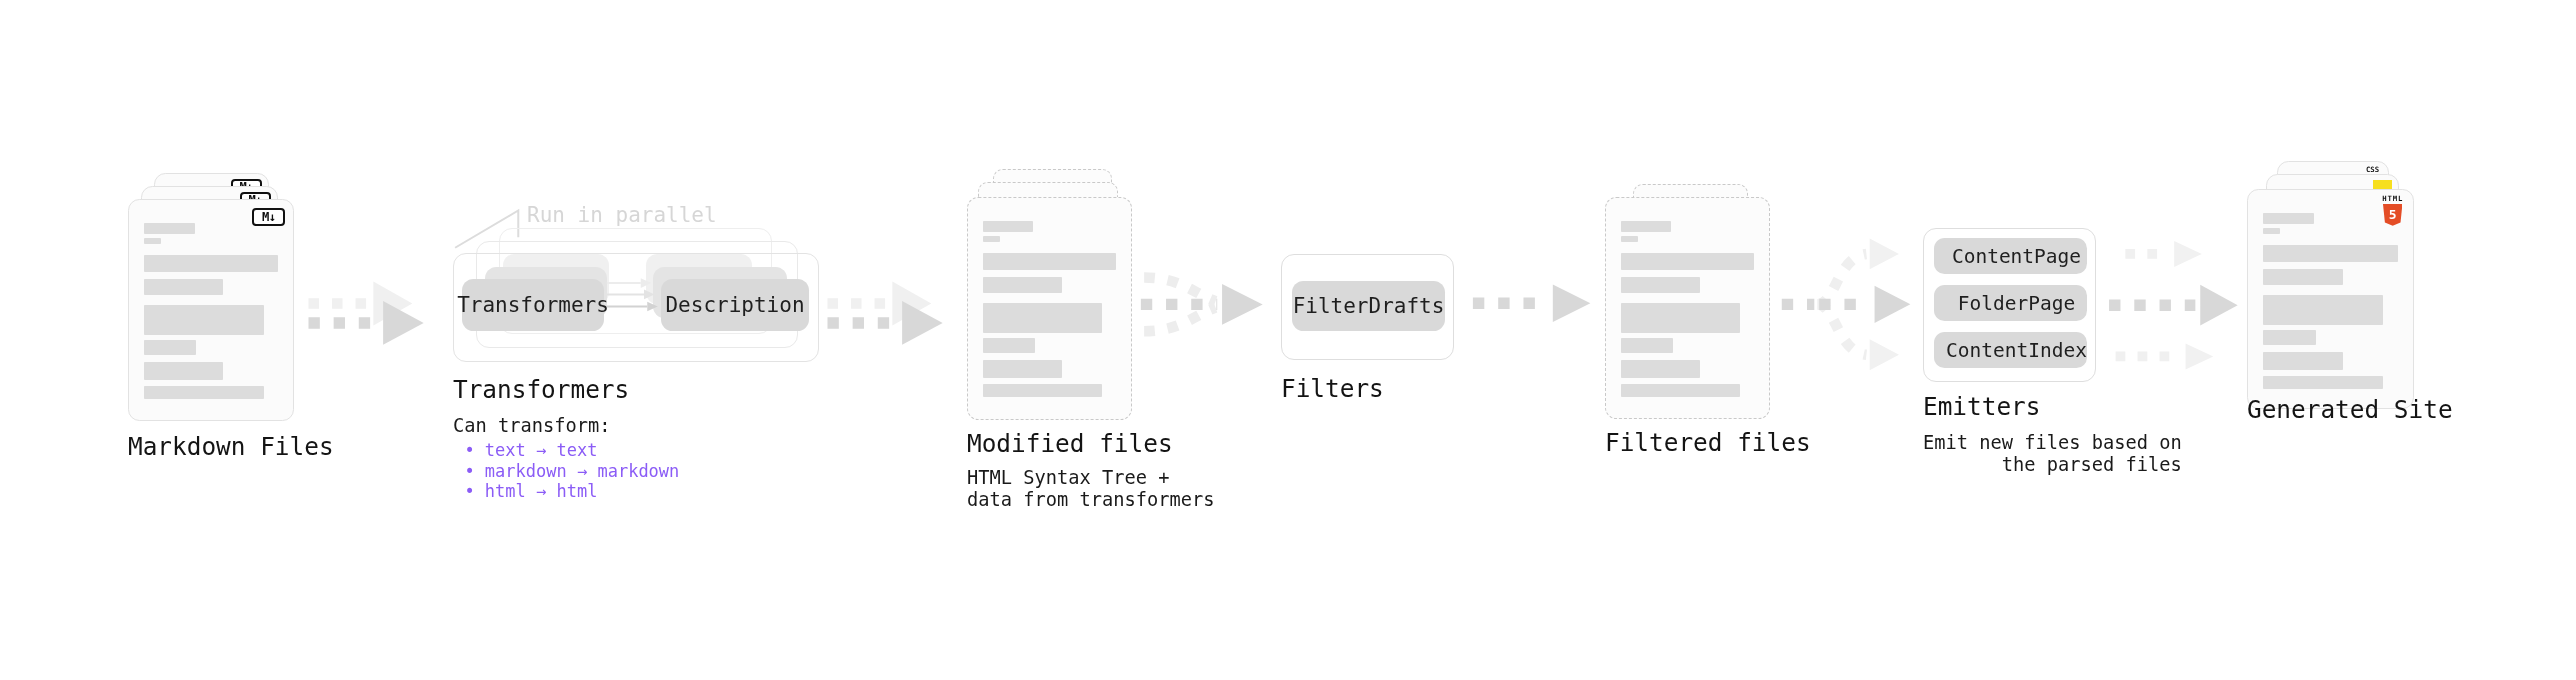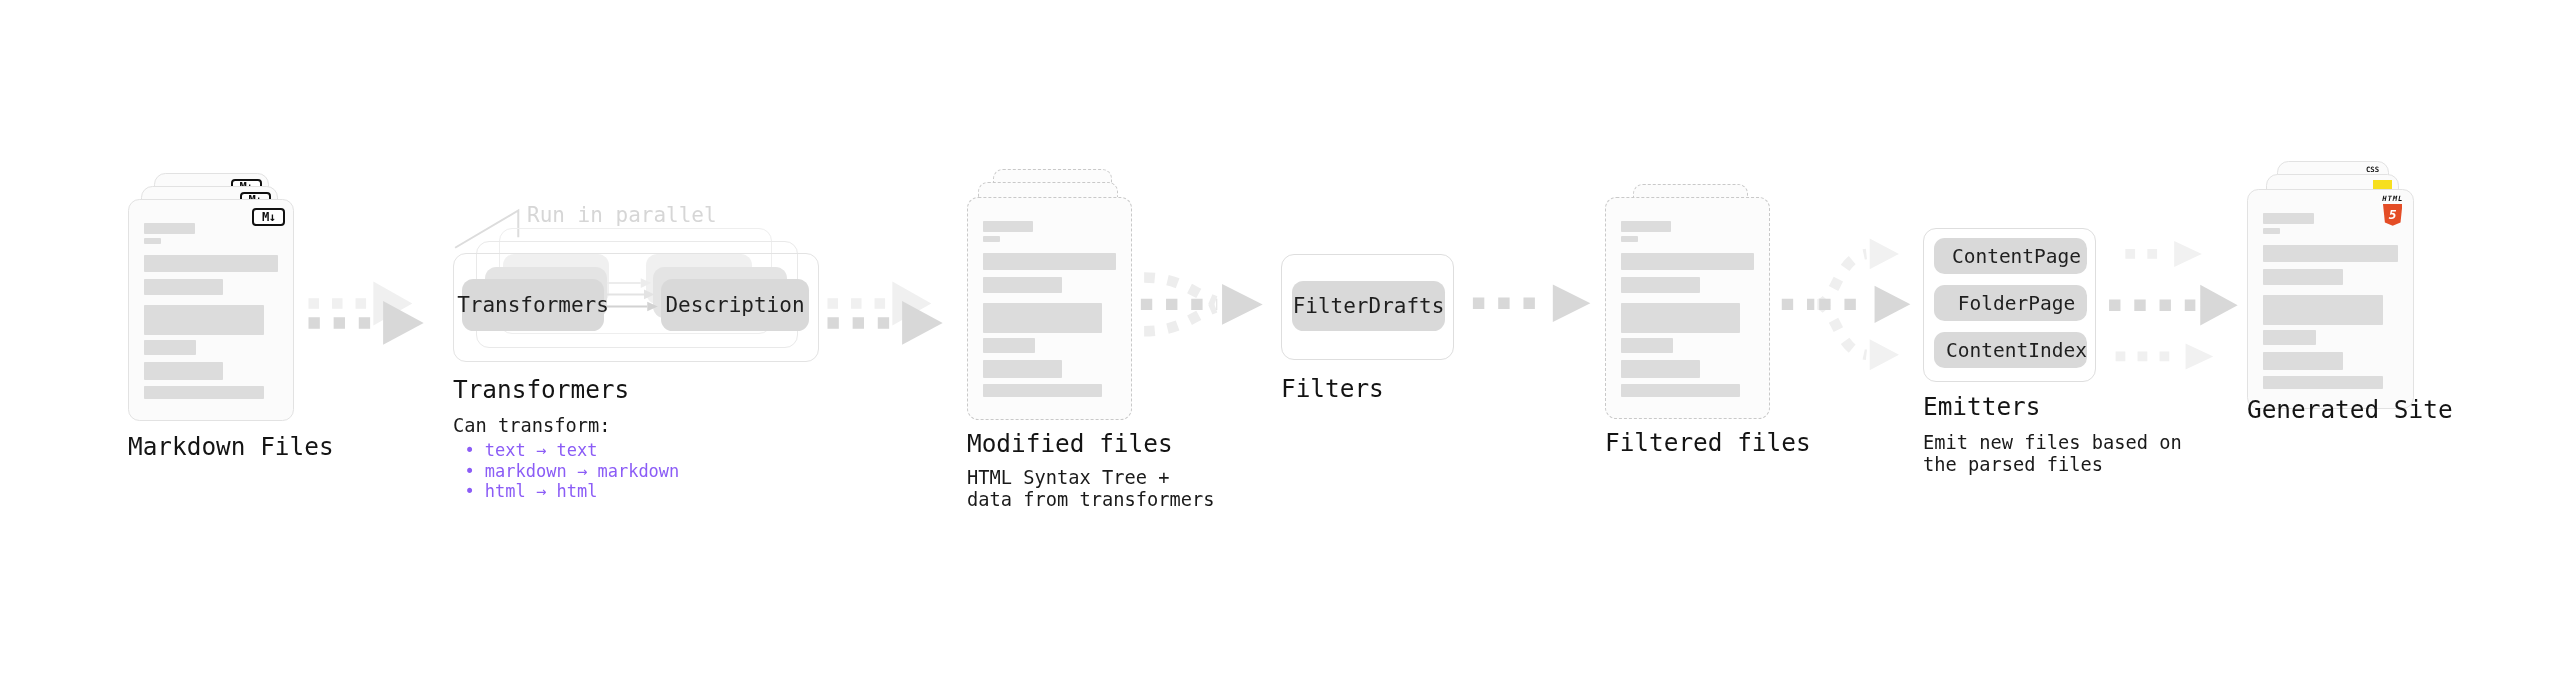--- a/index.html
+++ b/index.html
@@ -51,21 +51,21 @@
   .md-badge{
     position:absolute;box-sizing:border-box;background:#ffffff;border:2.4px solid #111111;
     border-radius:4.1px;display:flex;align-items:center;justify-content:center;
     font-weight:700;font-size:12.2px;letter-spacing:-0.8px;color:#111111;
   }
   .annotation{position:absolute;font-size:21px;color:#d6d6d6;white-space:nowrap;}
   .css-badge{position:absolute;top:4.1px;right:6.5px;width:18px;text-align:center;}
   .css-badge .css-word{font-size:7.3px;font-weight:700;color:#111;line-height:7.3px;letter-spacing:0;}
   .css-badge .css-underline{height:3.3px;background:#2e5fe8;margin-top:0.8px;border-radius:0.8px;}
   .js-badge{position:absolute;top:4.9px;right:6.5px;width:18.7px;height:10.6px;background:#f7df1e;}
-  .html5-logo{position:absolute;top:4.9px;right:9.8px;width:21px;text-align:center;font-style:italic;}
+  .html5-logo{position:absolute;top:4.9px;right:9.8px;width:21px;text-align:center;}
   .html5-caption{font-size:7.3px;font-weight:700;color:#111;line-height:8.1px;letter-spacing:0.8px;}
   .html5-shield{
     width:19.5px;height:22px;margin:0.8px auto 0;background:#e44d26;
     clip-path:polygon(0% 0%,100% 0%,90% 85%,50% 100%,10% 85%);
     display:flex;align-items:center;justify-content:center;
     color:#ffffff;font-weight:700;font-size:13px;
   }
   svg{position:absolute;overflow:visible;}
 </style>
 </head>
@@ -208,21 +208,21 @@
     <line x1="2" y1="84" x2="42" y2="84" stroke="#d8d8d8" stroke-width="14" stroke-dasharray="14 17"></line>
     <line x1="48" y1="84" x2="110" y2="84" stroke="#d8d8d8" stroke-width="14" stroke-dasharray="14 17"></line>
     <polygon points="116,61 116,107 160,84" fill="#d8d8d8"></polygon>
   </svg>
 
   <div class="solid-box" style="left:1923px;top:228px;width:173px;height:154px;"></div>
   <div class="pill small" style="left:1934px;top:238px;width:153px;height:36px;">ContentPage</div>
   <div class="pill small" style="left:1934px;top:285px;width:153px;height:36px;">FolderPage</div>
   <div class="pill small" style="left:1934px;top:332px;width:153px;height:36px;">ContentIndex</div>
   <div class="stage-label" style="left:1923px;top:394px;">Emitters</div>
-  <div class="stage-sub" style="left:1923px;top:432px;">Emit new files based on
+  <div class="stage-sub" style="left:1923px;top:432px;text-align:right;">Emit new files based on
 the parsed files</div>
 
   <svg style="left:2109px;top:236px;" width="132" height="140" viewBox="0 0 162 172">
     <line x1="20" y1="22" x2="74" y2="22" stroke="#f0f0f0" stroke-width="12" stroke-dasharray="12 15"></line>
     <polygon points="80,6 80,38 114,22" fill="#f1f1f1"></polygon>
     <line x1="0" y1="85" x2="106" y2="85" stroke="#d8d8d8" stroke-width="14" stroke-dasharray="14 17"></line>
     <polygon points="112,60 112,110 158,85" fill="#d8d8d8"></polygon>
     <line x1="8" y1="148" x2="88" y2="148" stroke="#f0f0f0" stroke-width="12" stroke-dasharray="12 15"></line>
     <polygon points="94,132 94,164 128,148" fill="#f1f1f1"></polygon>
   </svg>

